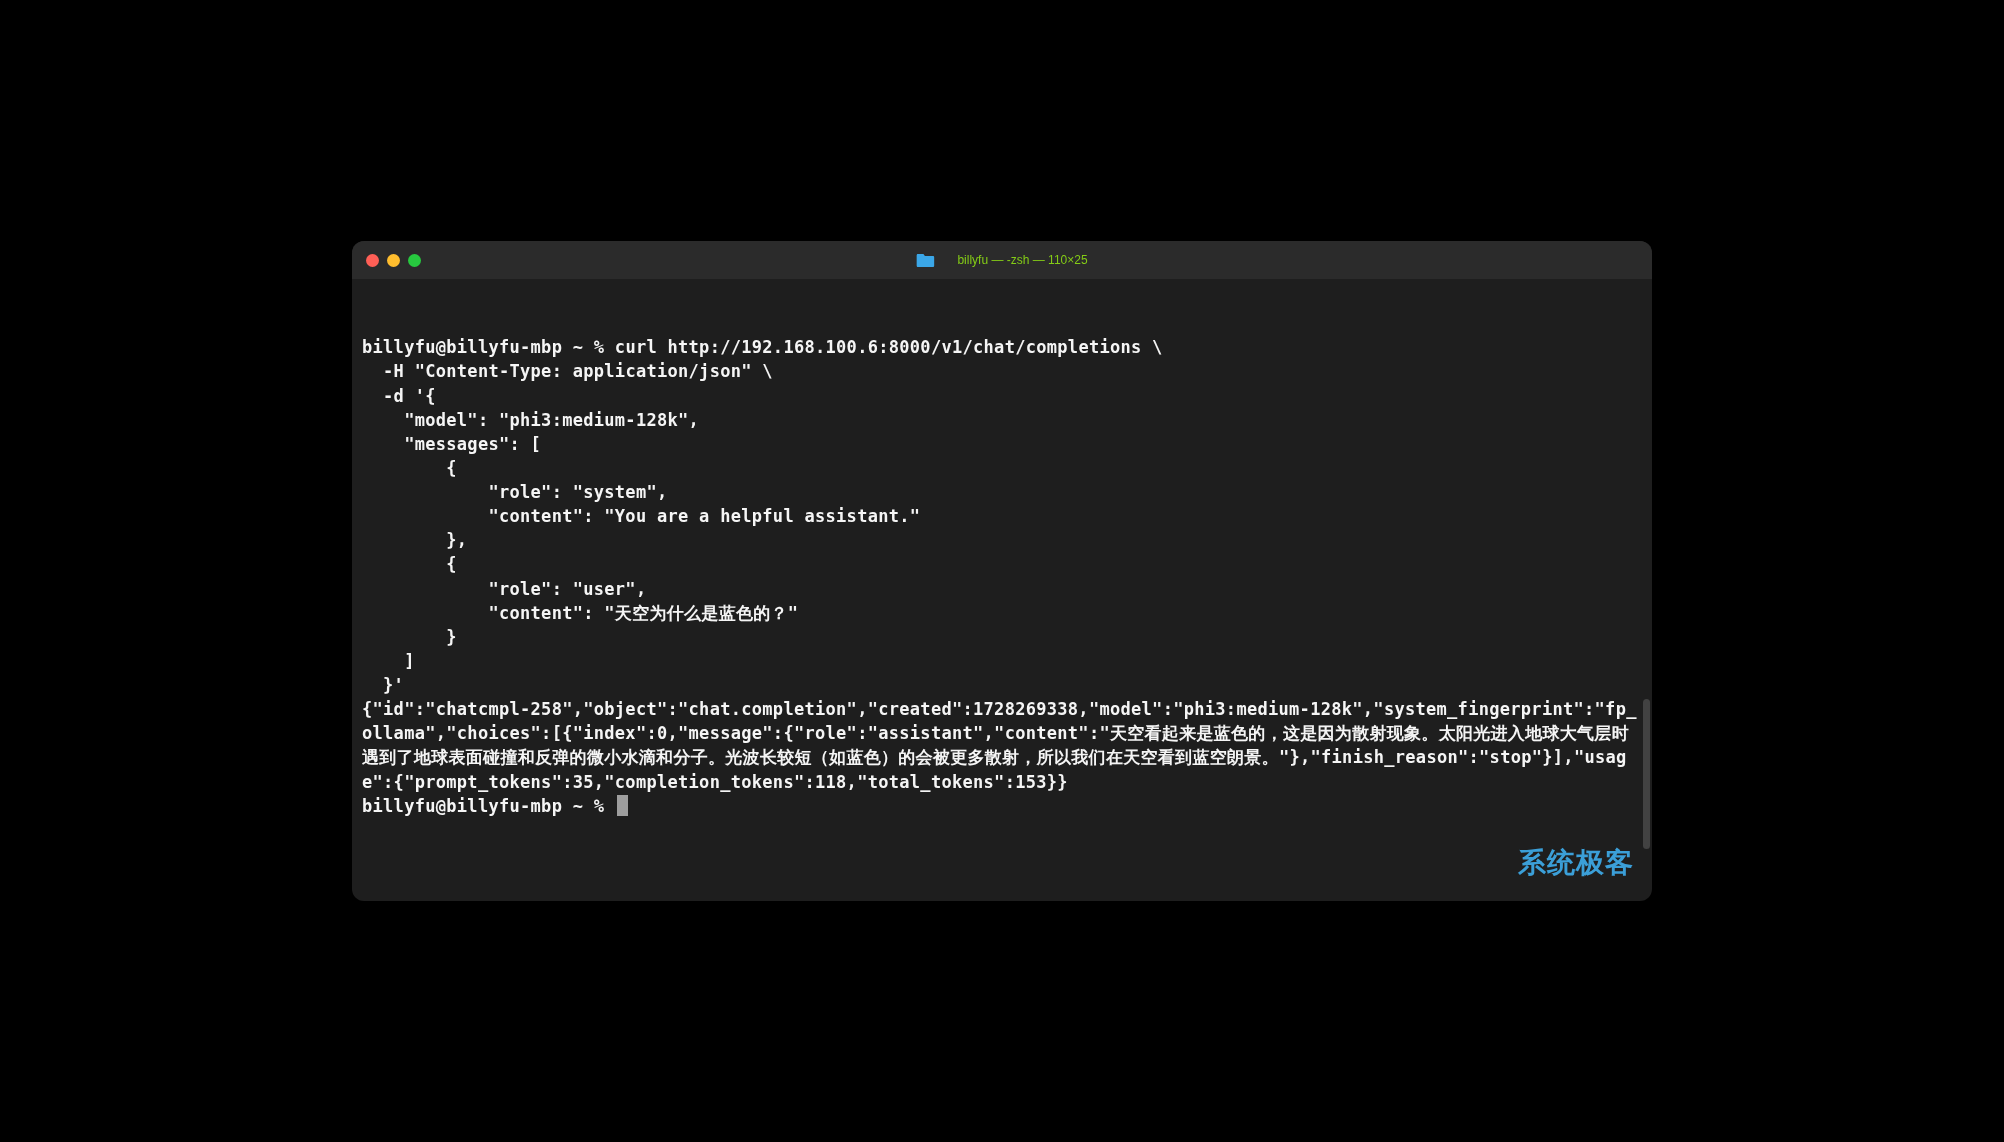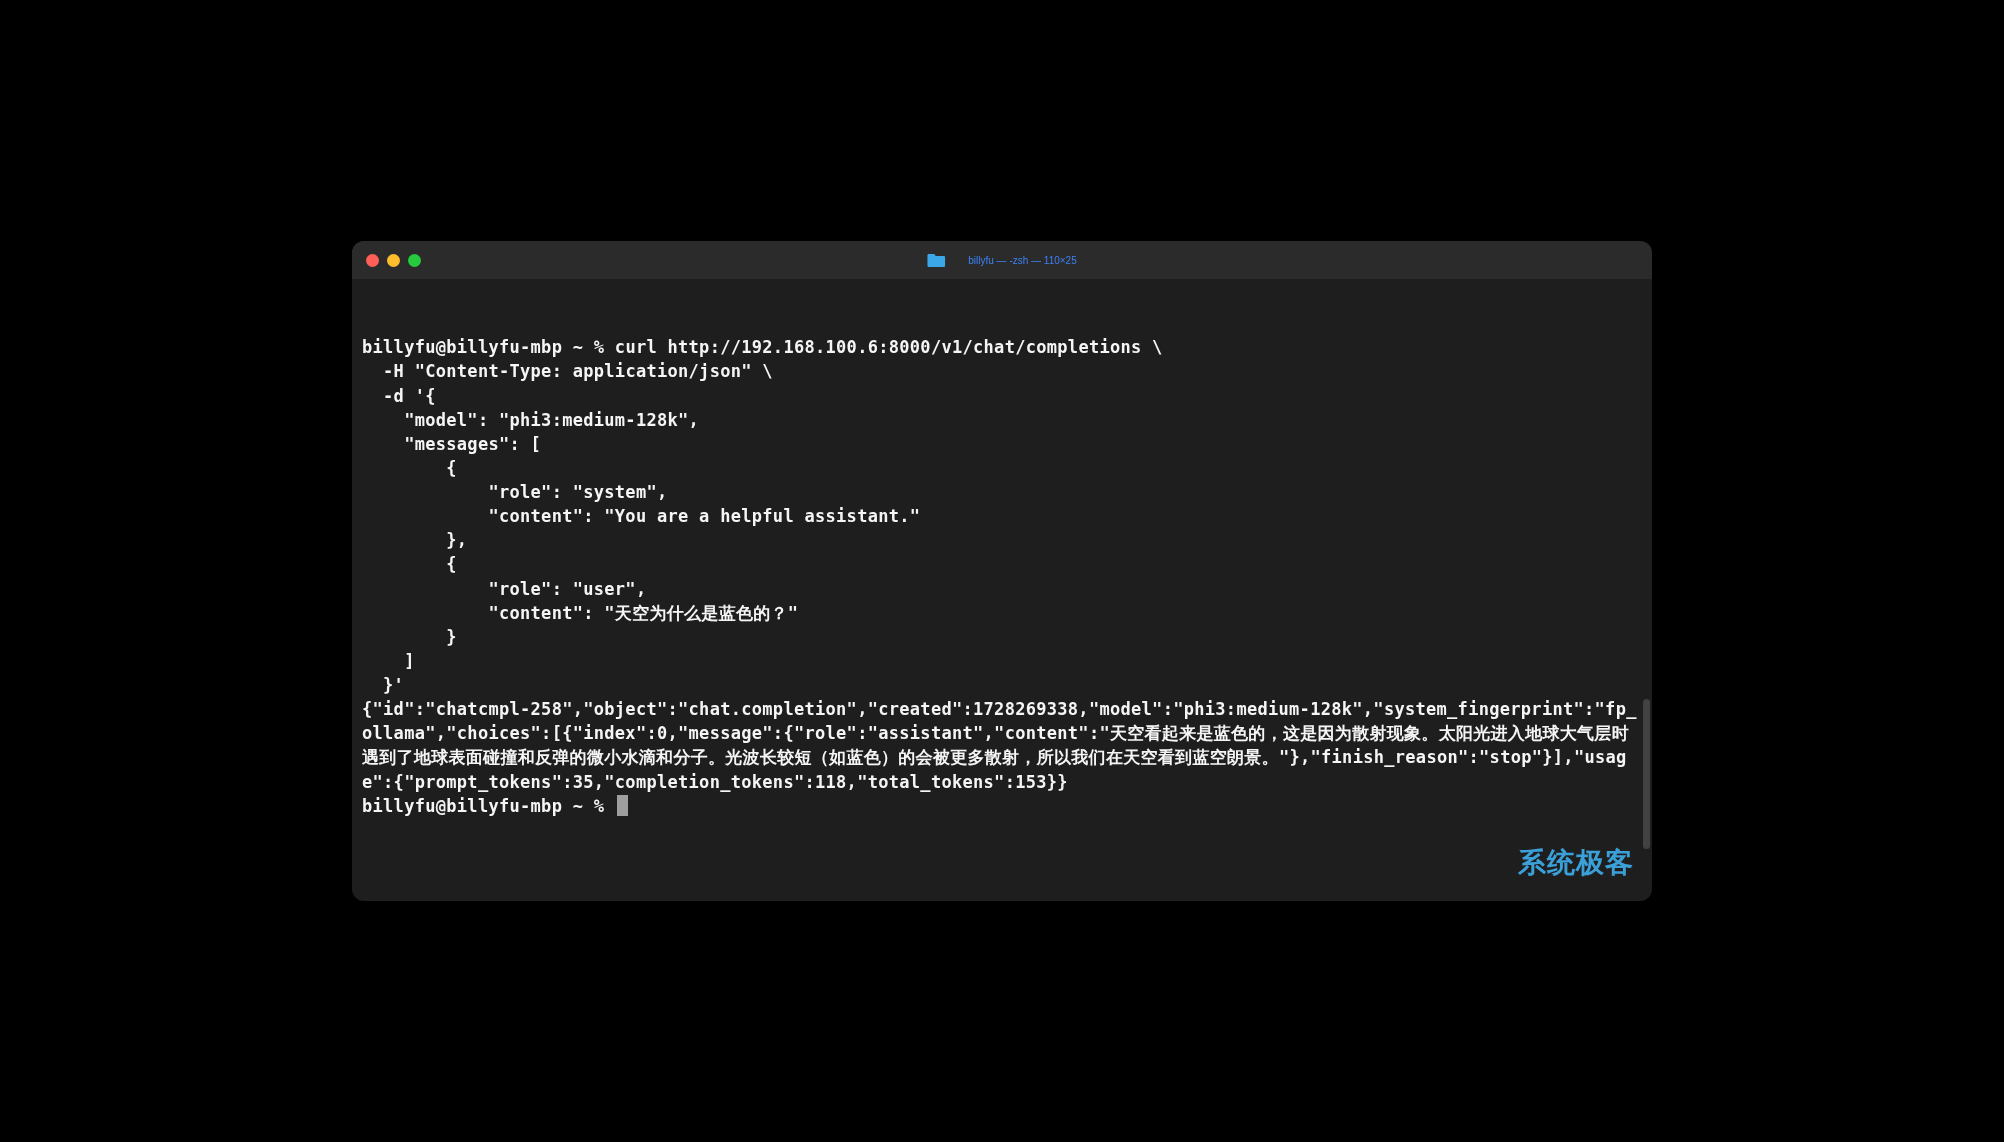--- a/index.html
+++ b/index.html
@@ -49,22 +49,22 @@
   .tl-close { background: #ff5f56; }
   .tl-min { background: #ffbd2e; }
   .tl-max { background: #27c93f; }
   .title-center {
     position: absolute;
     left: 50%;
     transform: translateX(-50%);
     display: flex;
     align-items: center;
     gap: 23px;
-    color: #3b82f6;
-    font-size: 10px;
+    color: #84cc16;
+    font-size: 12px;
     font-family: -apple-system, BlinkMacSystemFont, "Helvetica Neue", sans-serif;
     font-weight: 500;
   }
   .folder-icon {
     width: 18px;
     height: 14px;
     display: inline-block;
   }
   .terminal-body {
     flex: 1;

